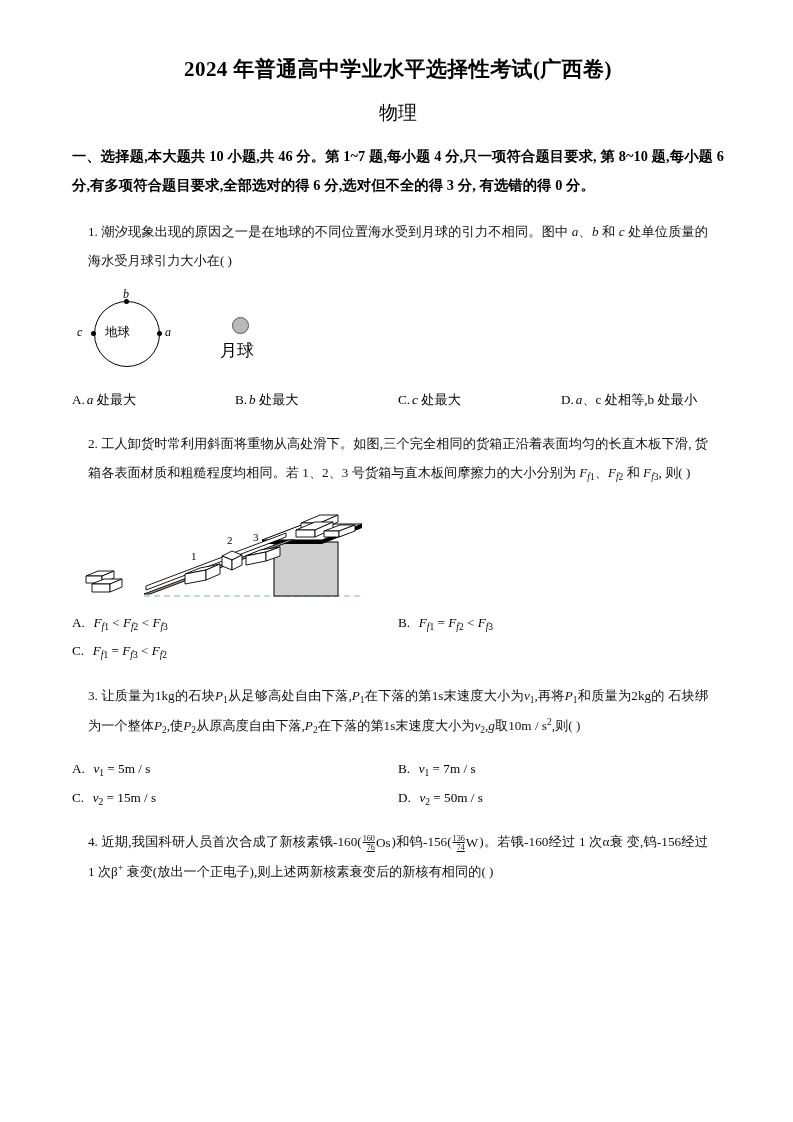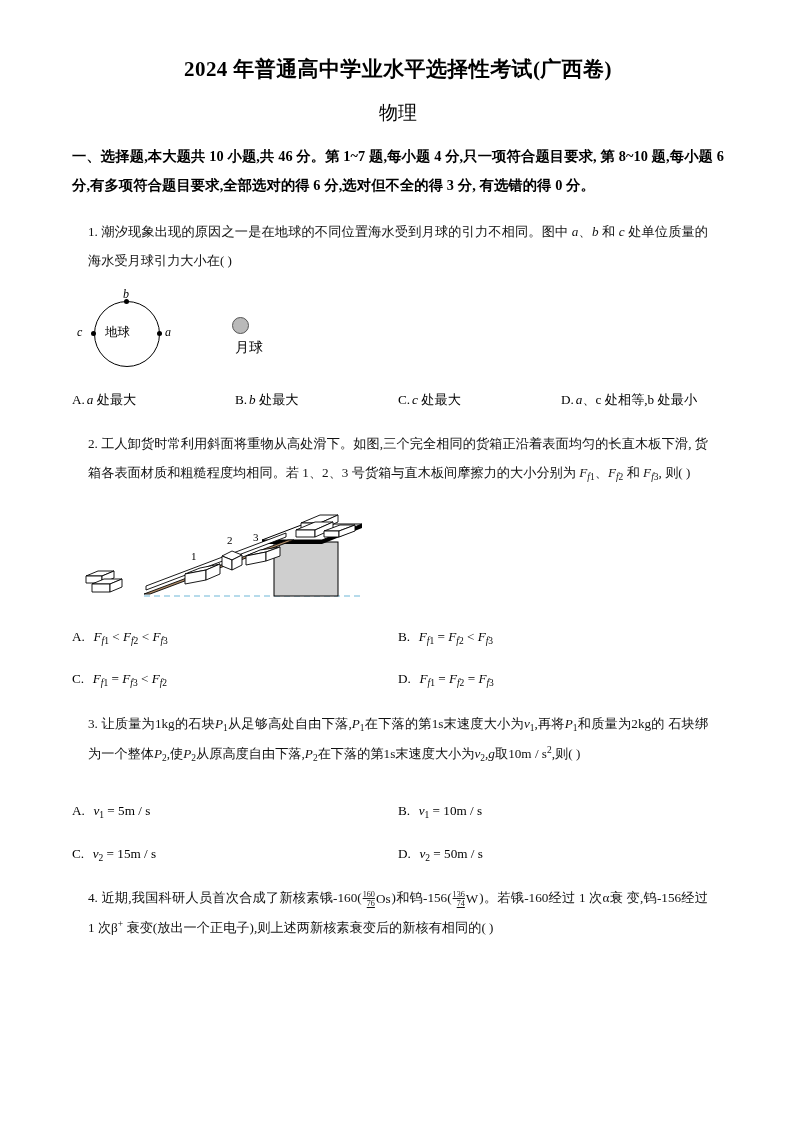--- a/index.html
+++ b/index.html
@@ -68,21 +68,21 @@
   .q-stem { text-indent: 0; }
 
   
   .opts-row {
     display: flex;
     font-size: 13.2px;
     line-height: 2.0;
     margin-top: 2px;
   }
   .opts-row.four > div { width: 25%; }
-  .opts-row.two > div { width: 50%; margin-top: 14px; }
+  .opts-row.two > div { width: 50%; }
   .opt { white-space: nowrap; }
   .opt-label { margin-right: 2px; }
 
   
   i.v { font-style: italic; font-family: "Liberation Serif", serif; }
   .sub { font-size: 0.72em; vertical-align: -0.28em; font-style: italic; }
   .sub-u { font-size: 0.72em; vertical-align: -0.28em; font-style: normal; }
   .sup { font-size: 0.72em; vertical-align: 0.5em; font-style: normal; }
 
   
@@ -149,23 +149,23 @@
     top: 26px;
     width: 17px;
     height: 17px;
     background: #b9b9b9;
     border: 1.2px solid #555;
     border-radius: 50%;
     box-sizing: border-box;
   }
   .moon-label {
     position: absolute;
-    left: 163px;
+    left: 148px;
     top: 48px;
-    font-size: 14px;
+    font-size: 17px;
     white-space: nowrap;
   }
 
   
   .fig2 {
     position: relative;
     height: 100px;
     margin: 8px 0 6px 0;
   }
   .fig2 svg { display: block; }
@@ -292,42 +292,38 @@
         <div class="opt">
           <span class="opt-label">B.</span>&nbsp;
           <i class="v">F</i><span class="sub">f</span><span class="sub-u">1</span> = <i class="v">F</i><span class="sub">f</span><span class="sub-u">2</span> &lt; <i class="v">F</i><span class="sub">f</span><span class="sub-u">3</span>
         </div>
       </div>
       <div class="opts-row two">
         <div class="opt">
           <span class="opt-label">C.</span>&nbsp;
           <i class="v">F</i><span class="sub">f</span><span class="sub-u">1</span> = <i class="v">F</i><span class="sub">f</span><span class="sub-u">3</span> &lt; <i class="v">F</i><span class="sub">f</span><span class="sub-u">2</span>
         </div>
-        <div class="opt">
-          <span class="opt-label">D.</span>&nbsp;
-          <i class="v">F</i><span class="sub">f</span><span class="sub-u">1</span> = <i class="v">F</i><span class="sub">f</span><span class="sub-u">2</span> = <i class="v">F</i><span class="sub">f</span><span class="sub-u">3</span>
-        </div>
       </div>
     </div>
 
     <div class="q-block">
       <div class="question q-stem">
         <span>3.</span>
         <span>让质量为</span><span>1kg</span><span>的石块</span><i class="v">P</i><span class="sub-u">1</span><span>从足够高处自由下落,</span><i class="v">P</i><span class="sub-u">1</span><span>在下落的第</span><span>1s</span><span>末速度大小为</span><i class="v">v</i><span class="sub-u">1</span><span>,再将</span><i class="v">P</i><span class="sub-u">1</span><span>和质量为</span><span>2kg</span><span>的</span>
         <span>石块绑为一个整体</span><i class="v">P</i><span class="sub-u">2</span><span>,使</span><i class="v">P</i><span class="sub-u">2</span><span>从原高度自由下落,</span><i class="v">P</i><span class="sub-u">2</span><span>在下落的第</span><span>1s</span><span>末速度大小为</span><i class="v">v</i><span class="sub-u">2</span><span>,</span><i class="v">g</i><span>取</span><span>10m / s</span><span class="sup">2</span><span>,则(       )</span>
       </div>
 
       <div class="opts-row two">
         <div class="opt">
           <span class="opt-label">A.</span>&nbsp;
           <i class="v">v</i><span class="sub-u">1</span><span> = 5m / s</span>
         </div>
         <div class="opt">
           <span class="opt-label">B.</span>&nbsp;
-          <i class="v">v</i><span class="sub-u">1</span><span> = 10m / s</span>
+          <i class="v">v</i><span class="sub-u">1</span><span> = 7m / s</span>
         </div>
       </div>
       <div class="opts-row two">
         <div class="opt">
           <span class="opt-label">C.</span>&nbsp;
           <i class="v">v</i><span class="sub-u">2</span><span> = 15m / s</span>
         </div>
         <div class="opt">
           <span class="opt-label">D.</span>&nbsp;
           <i class="v">v</i><span class="sub-u">2</span><span> = 50m / s</span>

